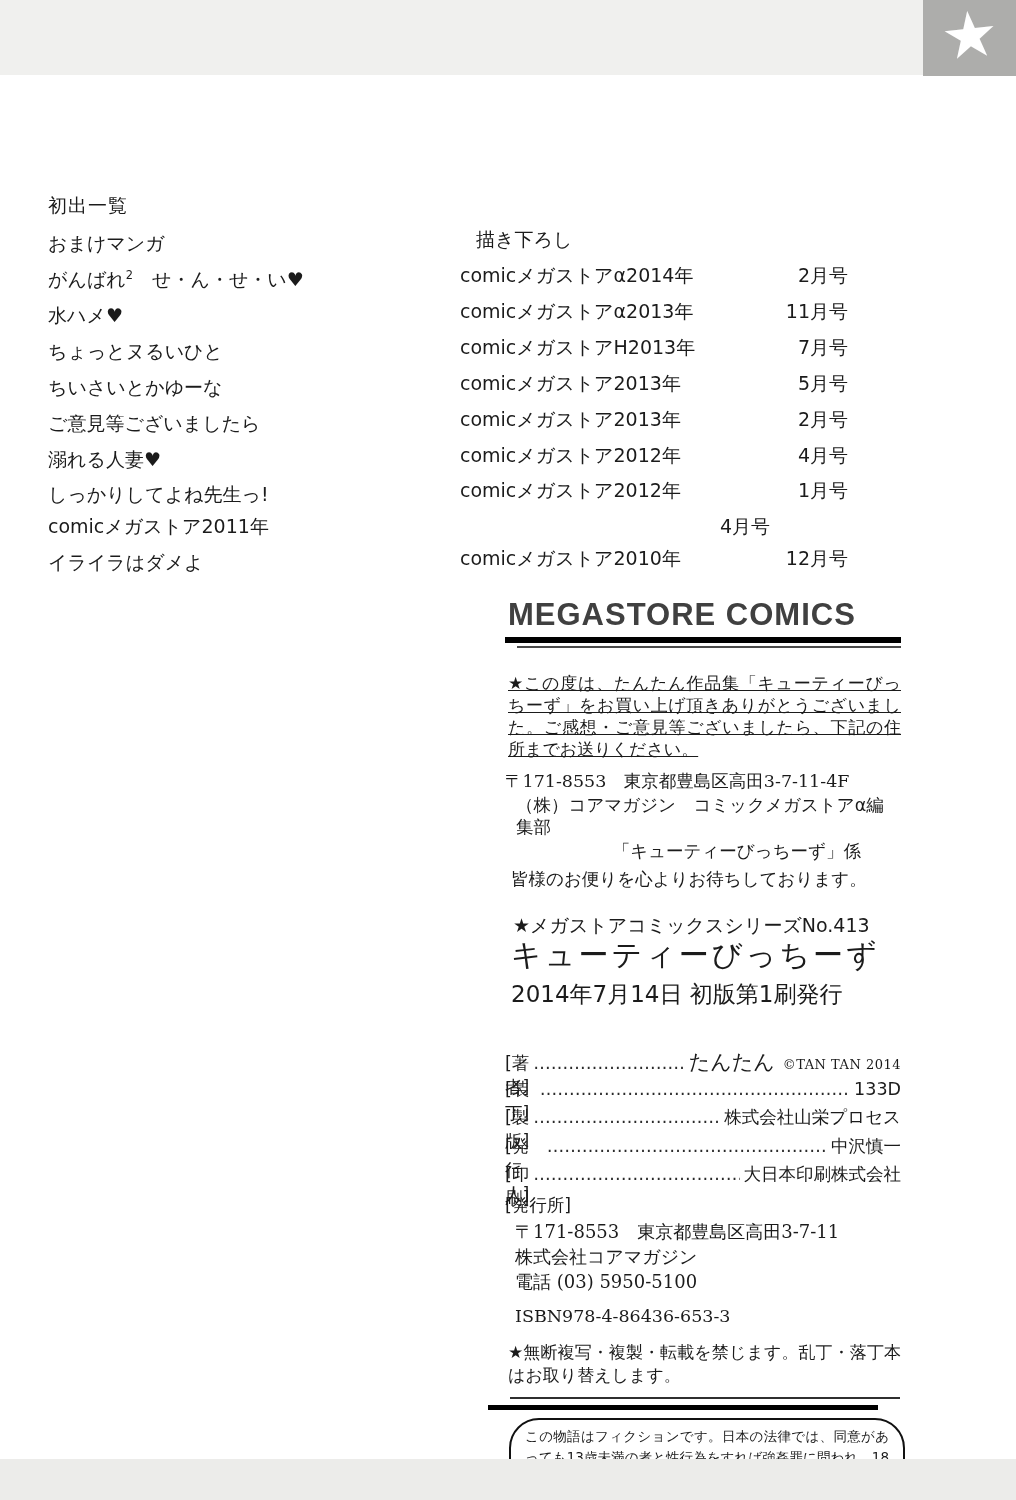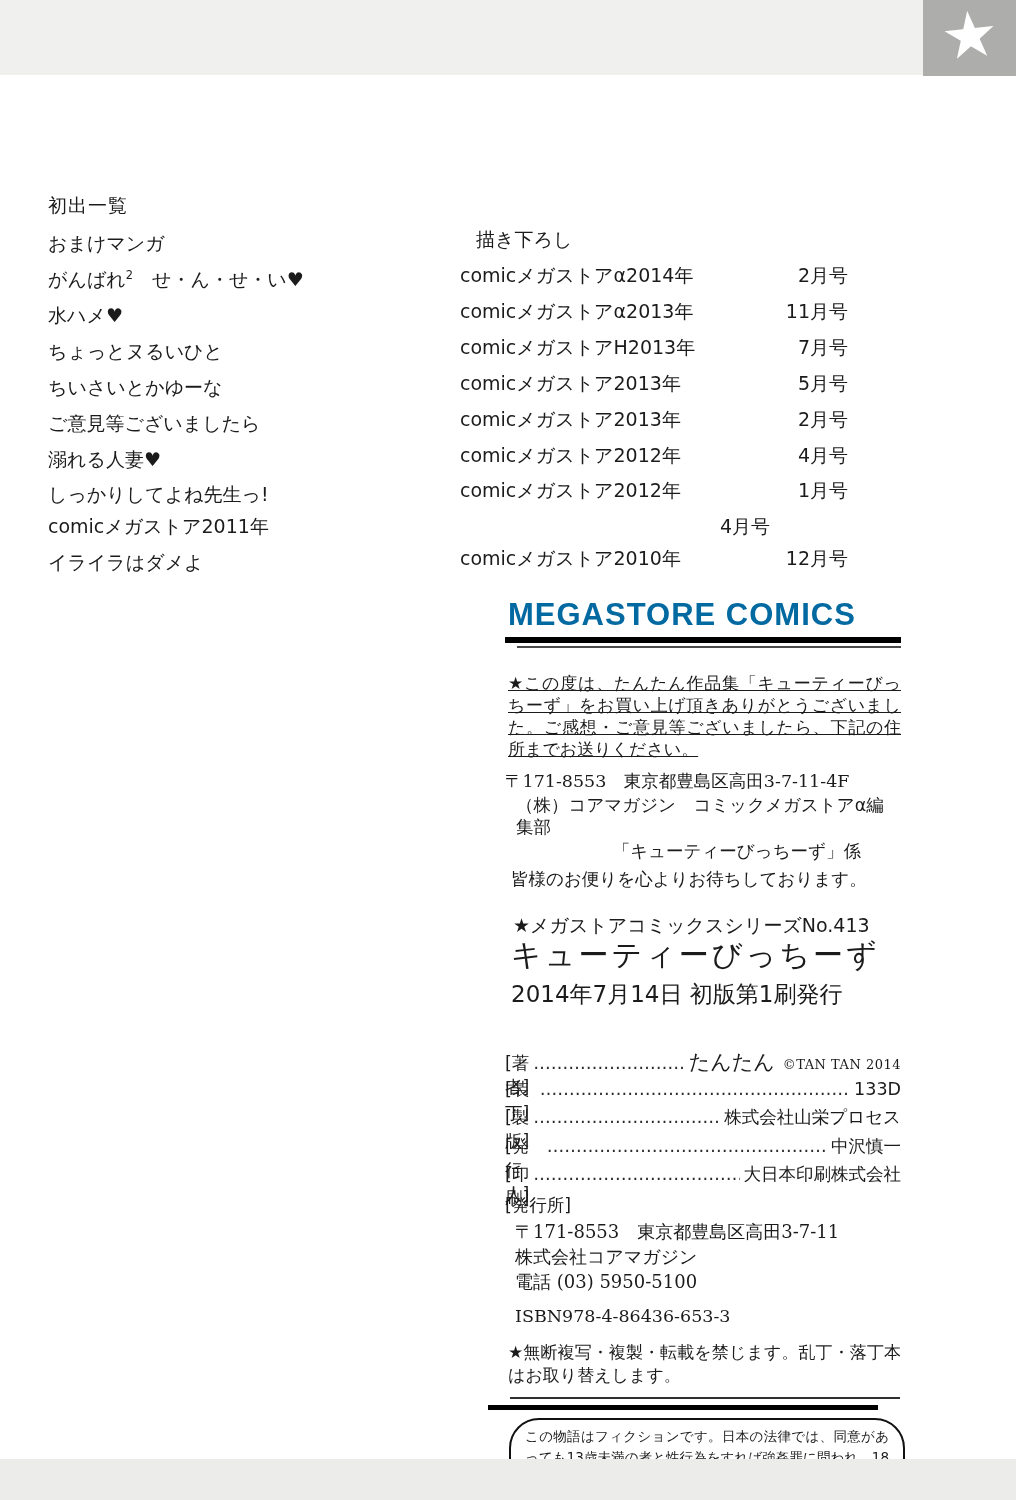--- a/index.html
+++ b/index.html
@@ -23,21 +23,21 @@
   .pub-title { white-space:nowrap; }
   .pub-title sup { font-size:60%; }
   .pub-mag { white-space:nowrap; }
   .pub-mag.indent { padding-left:16px; }
   .pub-issue { text-align:right; white-space:nowrap; }
 
   
   .colophon { position:absolute; left:505px; top:597px; width:396px; }
 
   .logo { margin-left:3px; font-family:"Liberation Sans","DejaVu Sans",sans-serif;
-    font-size:31px; font-weight:900; line-height:36px; letter-spacing:1px; color:#0369a1; white-space:nowrap; }
+    font-size:31px; font-weight:900; line-height:36px; letter-spacing:1px; color:#404040; white-space:nowrap; }
   .logo-rule-thick { height:6px; background:#000; margin-top:4px; }
   .logo-rule-thin  { height:2px; background:#4a4a4a; margin-top:3px; margin-left:12px; }
 
   .thanks { margin:24px 0 0 3px; font-size:17px; line-height:22px; text-align:justify;text-decoration:underline; }
 
   .addr { margin-top:10px; font-size:17.5px; }
   .addr1 { line-height:22px; }
   .addr2 { line-height:22px; margin-top:2px; margin-left:11px; }
   .addr3 { line-height:22px; margin-top:2px; text-align:right; padding-right:40px; }
   .addr-note { margin-top:6px; margin-left:6px; font-size:17.5px; line-height:22px; }

